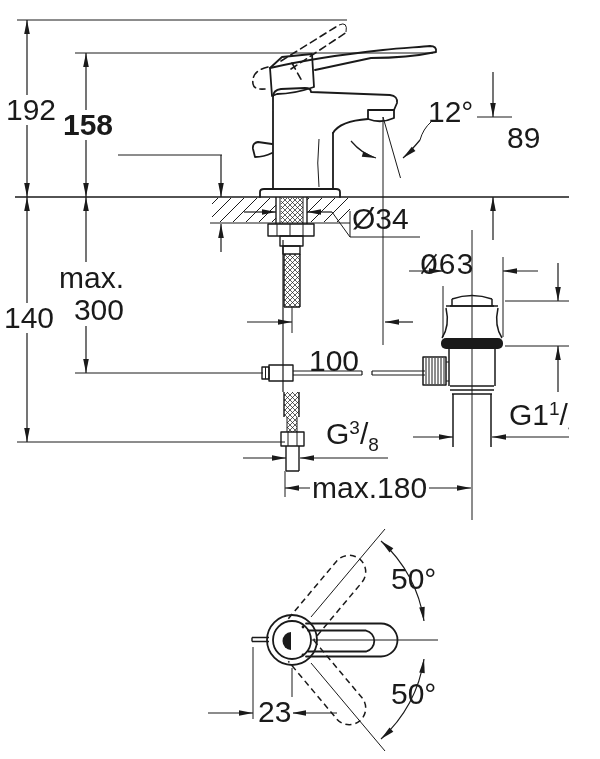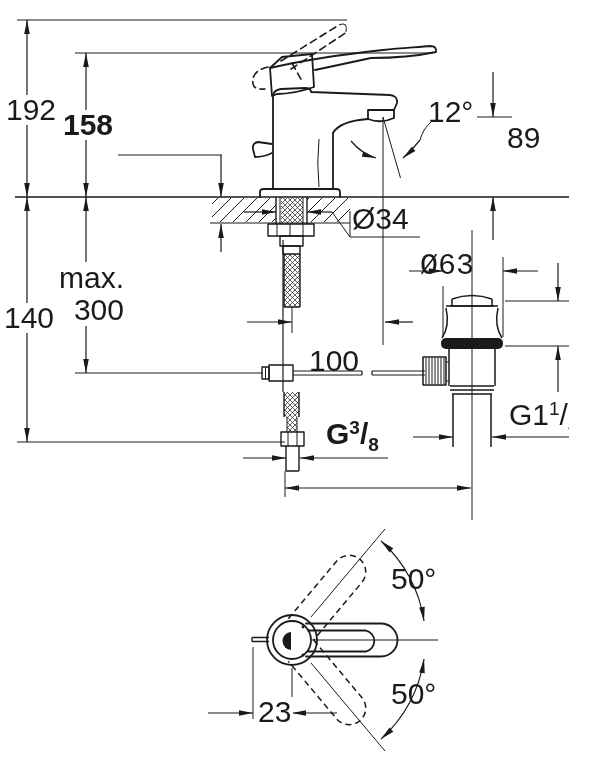--- a/index.html
+++ b/index.html
@@ -15,21 +15,21 @@
   .l-158{left:61px;top:110px;font-weight:bold;}
   .l-max30{left:117px;top:126px;}
   .l-16{left:428px;top:97px;}
   .l-89{left:507px;top:123px;}
   .l-o34{left:352px;top:204px;}
   .l-max300{left:50px;top:246px;width:72px;text-align:right;line-height:32px;margin-top:16px;}
   .l-350{left:2px;top:303px;}
   .l-100{left:309px;top:304px;margin-top:42px;}
   .l-o63{left:420px;top:251px;font-family:Liberation Mono, monospace;}
   .l-4053{left:509px;top:308px;}
-  .l-g38{left:326px;top:419px;font-weight:bold;}
+  .l-g38{left:326px;top:419px;}
   .l-g114{left:509px;top:400px;}
   .l-max180{left:310px;top:473px;}
   .l-50a{left:391px;top:564px;}
   .l-50b{left:391px;top:679px;}
   .l-41{left:256px;top:697px;}
 
   
   .t   {stroke:var(--line,#1a1a1a);stroke-width:1;fill:none;}
   .t12 {stroke:var(--line,#1a1a1a);stroke-width:1.2;fill:none;}
   .d13 {stroke:var(--line,#1a1a1a);stroke-width:1.3;fill:none;}
@@ -204,16 +204,17 @@
   <span class="lbl l-158 bg">158</span>
   <span class="lbl l-16">12°</span>
   <span class="lbl l-89">89</span>
   <span class="lbl l-o34">Ø34</span>
   <span class="lbl l-max300 bg"><span>max.</span><br><span>300</span></span>
   <span class="lbl l-350 bg">140</span>
   <span class="lbl l-100">100</span>
   <span class="lbl l-o63">Ø63</span>
   <span class="lbl l-g38"><span>G</span><sup>3</sup><span>/</span><sub>8</sub></span>
   <span class="lbl l-g114"><span>G1</span><sup>1</sup><span>/</span><sub>4</sub></span>
+  <span class="lbl l-max180 bg">max.180</span>
   <span class="lbl l-50a">50°</span>
   <span class="lbl l-50b">50°</span>
   <span class="lbl l-41 bg">23</span>
 </div>
 
 </body></html>

